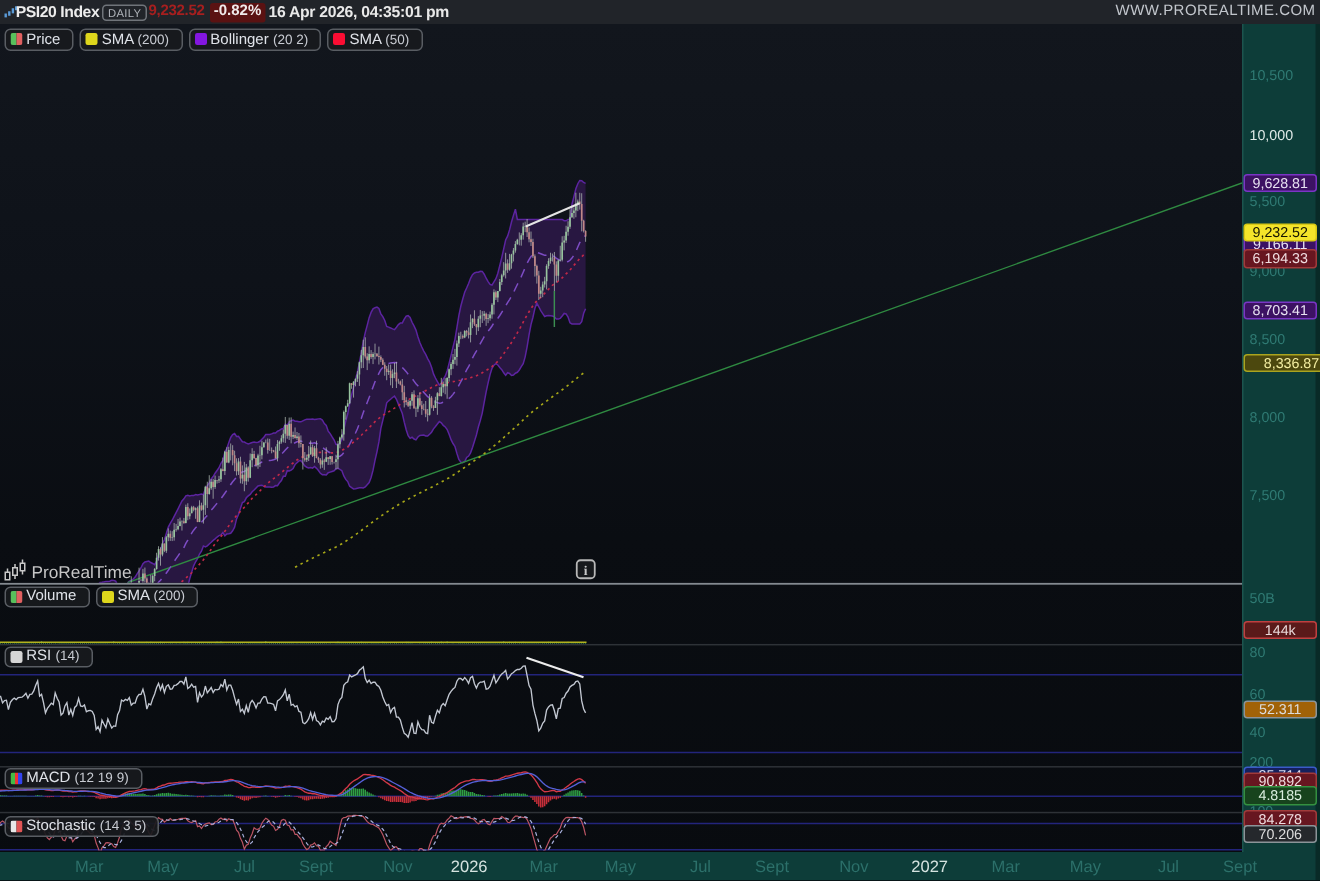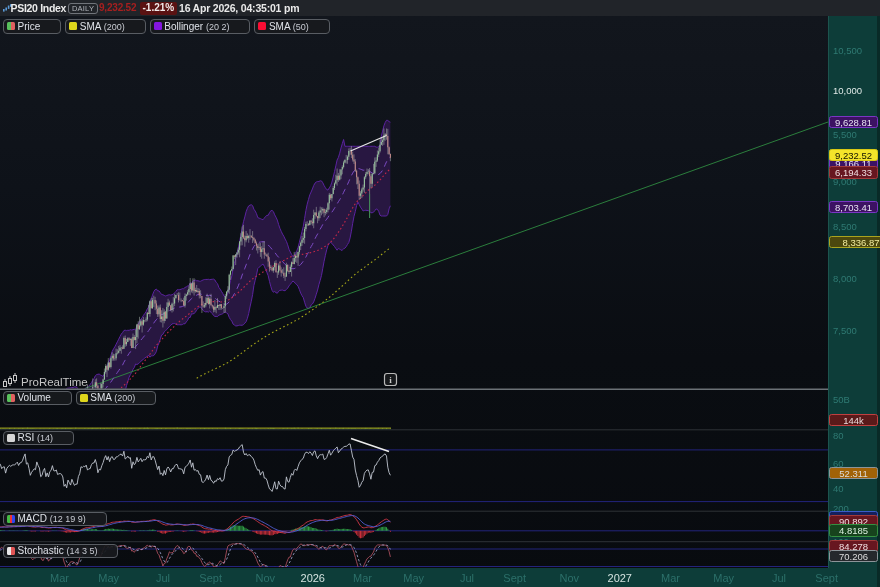--- a/index.html
+++ b/index.html
@@ -16,21 +16,21 @@
 #dt{position:absolute;left:179px;font-size:10.5px;letter-spacing:-0.2px;color:#e9e9e9}
 #url{position:absolute;right:3px;top:0;color:#c2c6cc;font-size:10px;font-weight:normal;letter-spacing:.3px}
 #axis{position:absolute;left:828px;top:16px;width:52px;height:552px;
 background:#0d3d39;border-left:1px solid #1c544e}
 #taxis{position:absolute;left:0;top:568px;width:880px;height:19px;background:#0d3d39}
 .tl{position:absolute;top:3.5px;width:44px;text-align:right;font-size:11px}
 .al{position:absolute;font-size:9.5px;white-space:nowrap}
 .ab{position:absolute;font-size:9.5px;text-align:center;border:1px solid;border-radius:2.5px;
 height:12.5px;line-height:11px;white-space:nowrap}
 .pill{display:inline-flex;align-items:center;gap:2.5px;background:rgba(24,26,29,.92);
-border:1px solid #595d63;border-radius:4px;padding:0 20px 0 3px;height:14.5px;margin-right:4px}
+border:1px solid #595d63;border-radius:4px;padding:0 8px 0 3px;height:14.5px;margin-right:4px}
 .pn{color:#dfe2e8;font-size:10px;white-space:nowrap}
 .pp{color:#c8cbd2;font-size:9px}
 .sq{width:8px;height:8px;border-radius:1.5px;display:inline-block;flex:none}
 .sqs{display:inline-flex;overflow:hidden}
 .sqs i{flex:1;height:8px}
 .lrow{position:absolute;left:3px;display:flex}
 svg{position:absolute;left:0;top:0}
 </style></head><body>
 <div id="chartbg"></div>
 <svg width="880" height="587" viewBox="0 0 880 587">
@@ -152,22 +152,23 @@
       <g fill="#5b9bd8">
 <rect x="2" y="8" width="1.6" height="2.6"></rect>
         <rect x="4.4" y="6.5" width="1.6" height="3"></rect>
 <rect x="6.8" y="4.5" width="1.6" height="3.4"></rect>
         <rect x="9" y="3.2" width="1.6" height="2.6"></rect>
       </g>
     </svg>
 <span class="it">PSI20 Index</span>
     <span id="daily">DAILY</span>
 <span id="lastp">9,232.52</span>
-    <span id="var">-1.21%</span>
+    <span id="var">-0.82%</span>
 <span id="dt">16 Apr 2026, 04:35:01 pm</span>
+    <span id="url">WWW.PROREALTIME.COM</span>
 </div>
 <div class="lrow" style="top:19px">
     <span class="pill">
       <span class="sq sqs">
         <i style="background:#58c05c"></i>
         <i style="background:#e06060"></i>
       </span>
       <span class="pn">Price</span>
     </span>
     <span class="pill">

